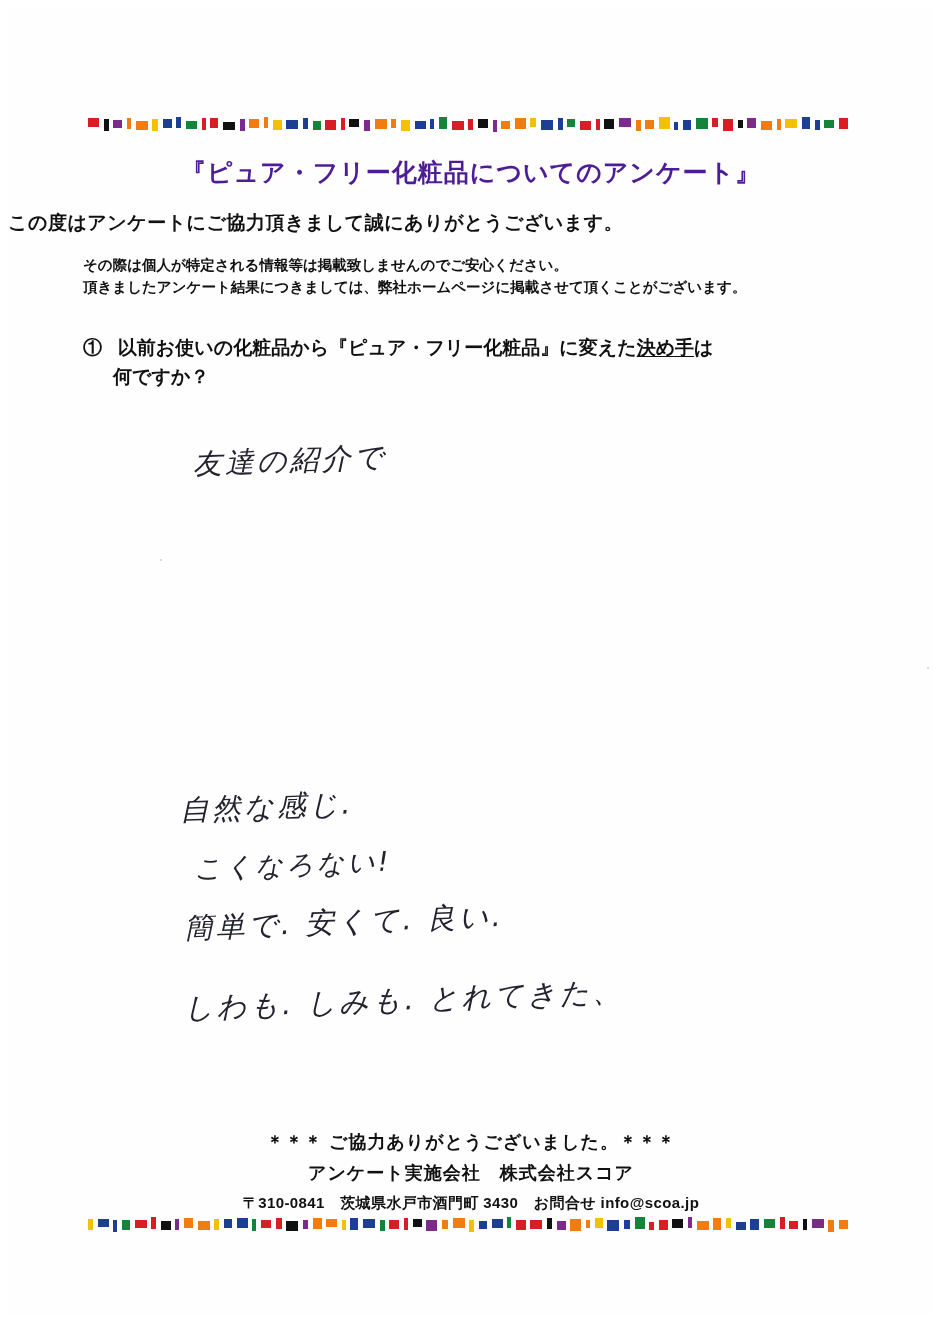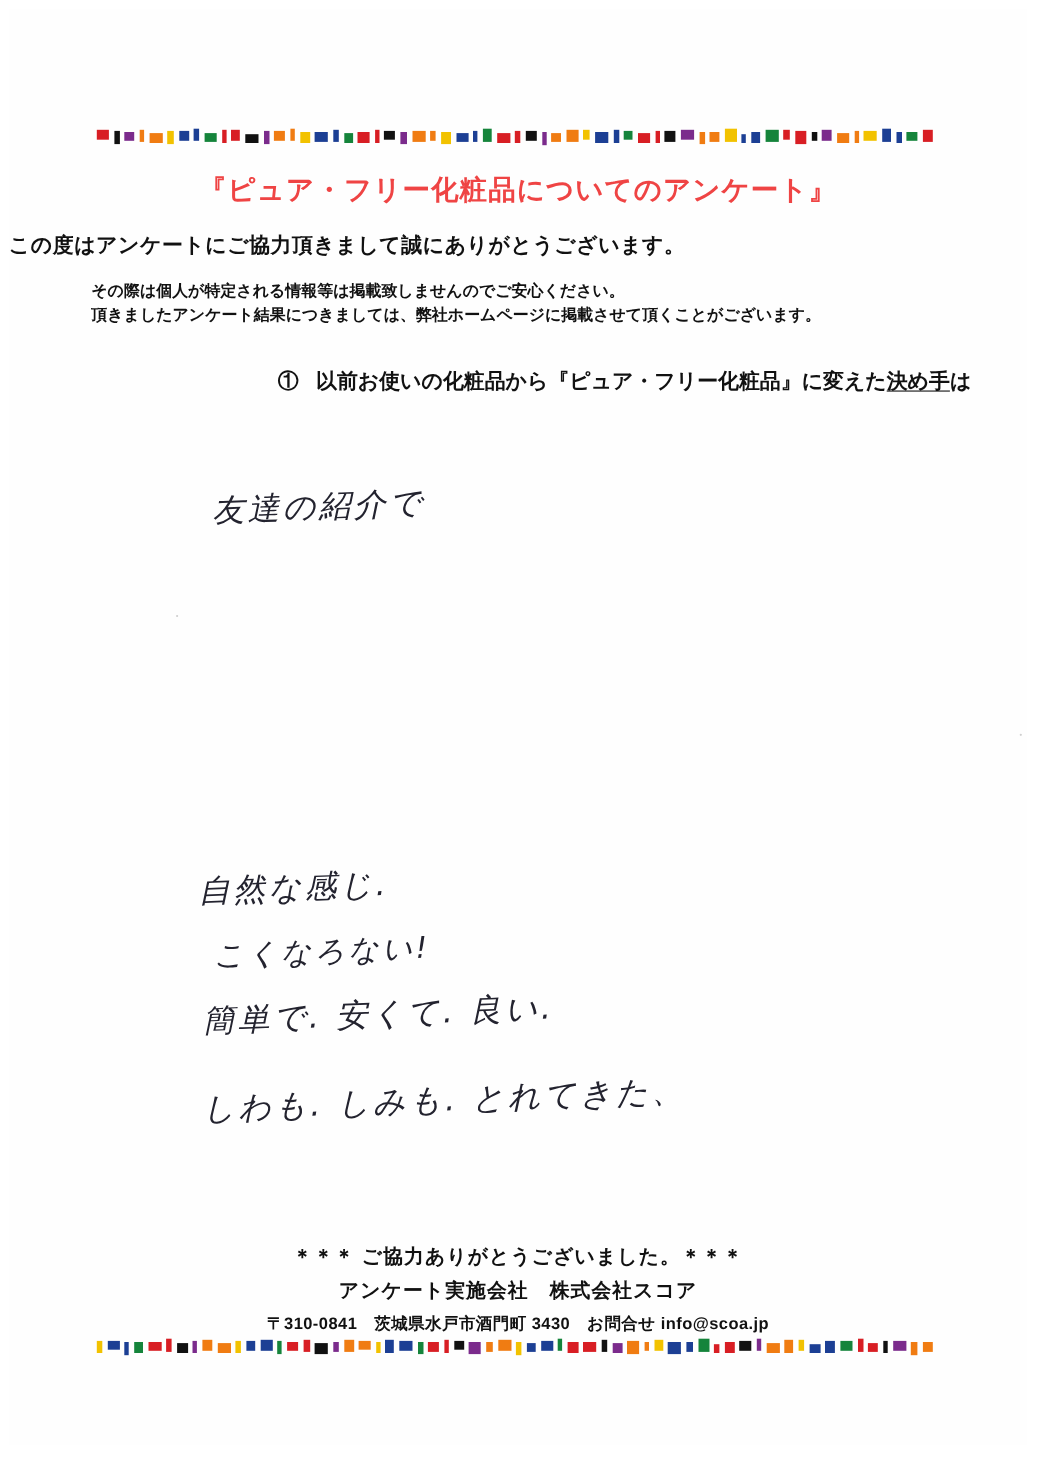--- a/index.html
+++ b/index.html
@@ -44,21 +44,21 @@
 
   .title {
     position: absolute;
     left: 0;
     right: 0;
     top: 148px;
     text-align: center;
     font-size: 25px;
     font-weight: bold;
     letter-spacing: 1px;
-    color: #ef4444;
+    color: #4c1d95;
     font-family: "Liberation Sans", sans-serif;
   }
   .lead {
     position: absolute;
     left: 0;
     right: 0;
     top: 202px;
     text-align: left;
     font-size: 19px;
     font-weight: bold;
@@ -80,21 +80,21 @@
 
   .q {
     position: absolute;
     left: 75px;
     width: 800px;
     font-size: 19px;
     font-weight: bold;
     color: #111;
     line-height: 1.55;
   }
-  .q1 { top: 325px; text-align: right; }
+  .q1 { top: 325px; }
   .q1 .l2 { padding-left: 30px; }
   .q2 { top: 725px; }
 
   .underline {
     text-decoration: underline;
     text-underline-offset: 2px;
   }
 
   .answer {
     position: absolute;
@@ -217,20 +217,21 @@
       <div>その際は個人が特定される情報等は掲載致しませんのでご安心ください。</div>
       <div>頂きましたアンケート結果につきましては、弊社ホームページに掲載させて頂くことがございます。</div>
     </div>
 
     <div class="q q1">
       <div class="l1">
         <span>①</span>
         &nbsp;
         <span>以前お使いの化粧品から『ピュア・フリー化粧品』に変えた</span><span class="underline">決め手</span><span>は</span>
       </div>
+      <div class="l2">何ですか？</div>
     </div>
 
     <div class="answer hand a1">友達の紹介で</div>
 
     <div class="speck" style="left:152px; top:551px;"></div>
     <div class="speck" style="left:919px; top:659px;"></div>
 
 
     <div class="answer hand a2-l1">自然な感じ.</div>
     <div class="answer hand a2-l2">こくなろない!</div>

